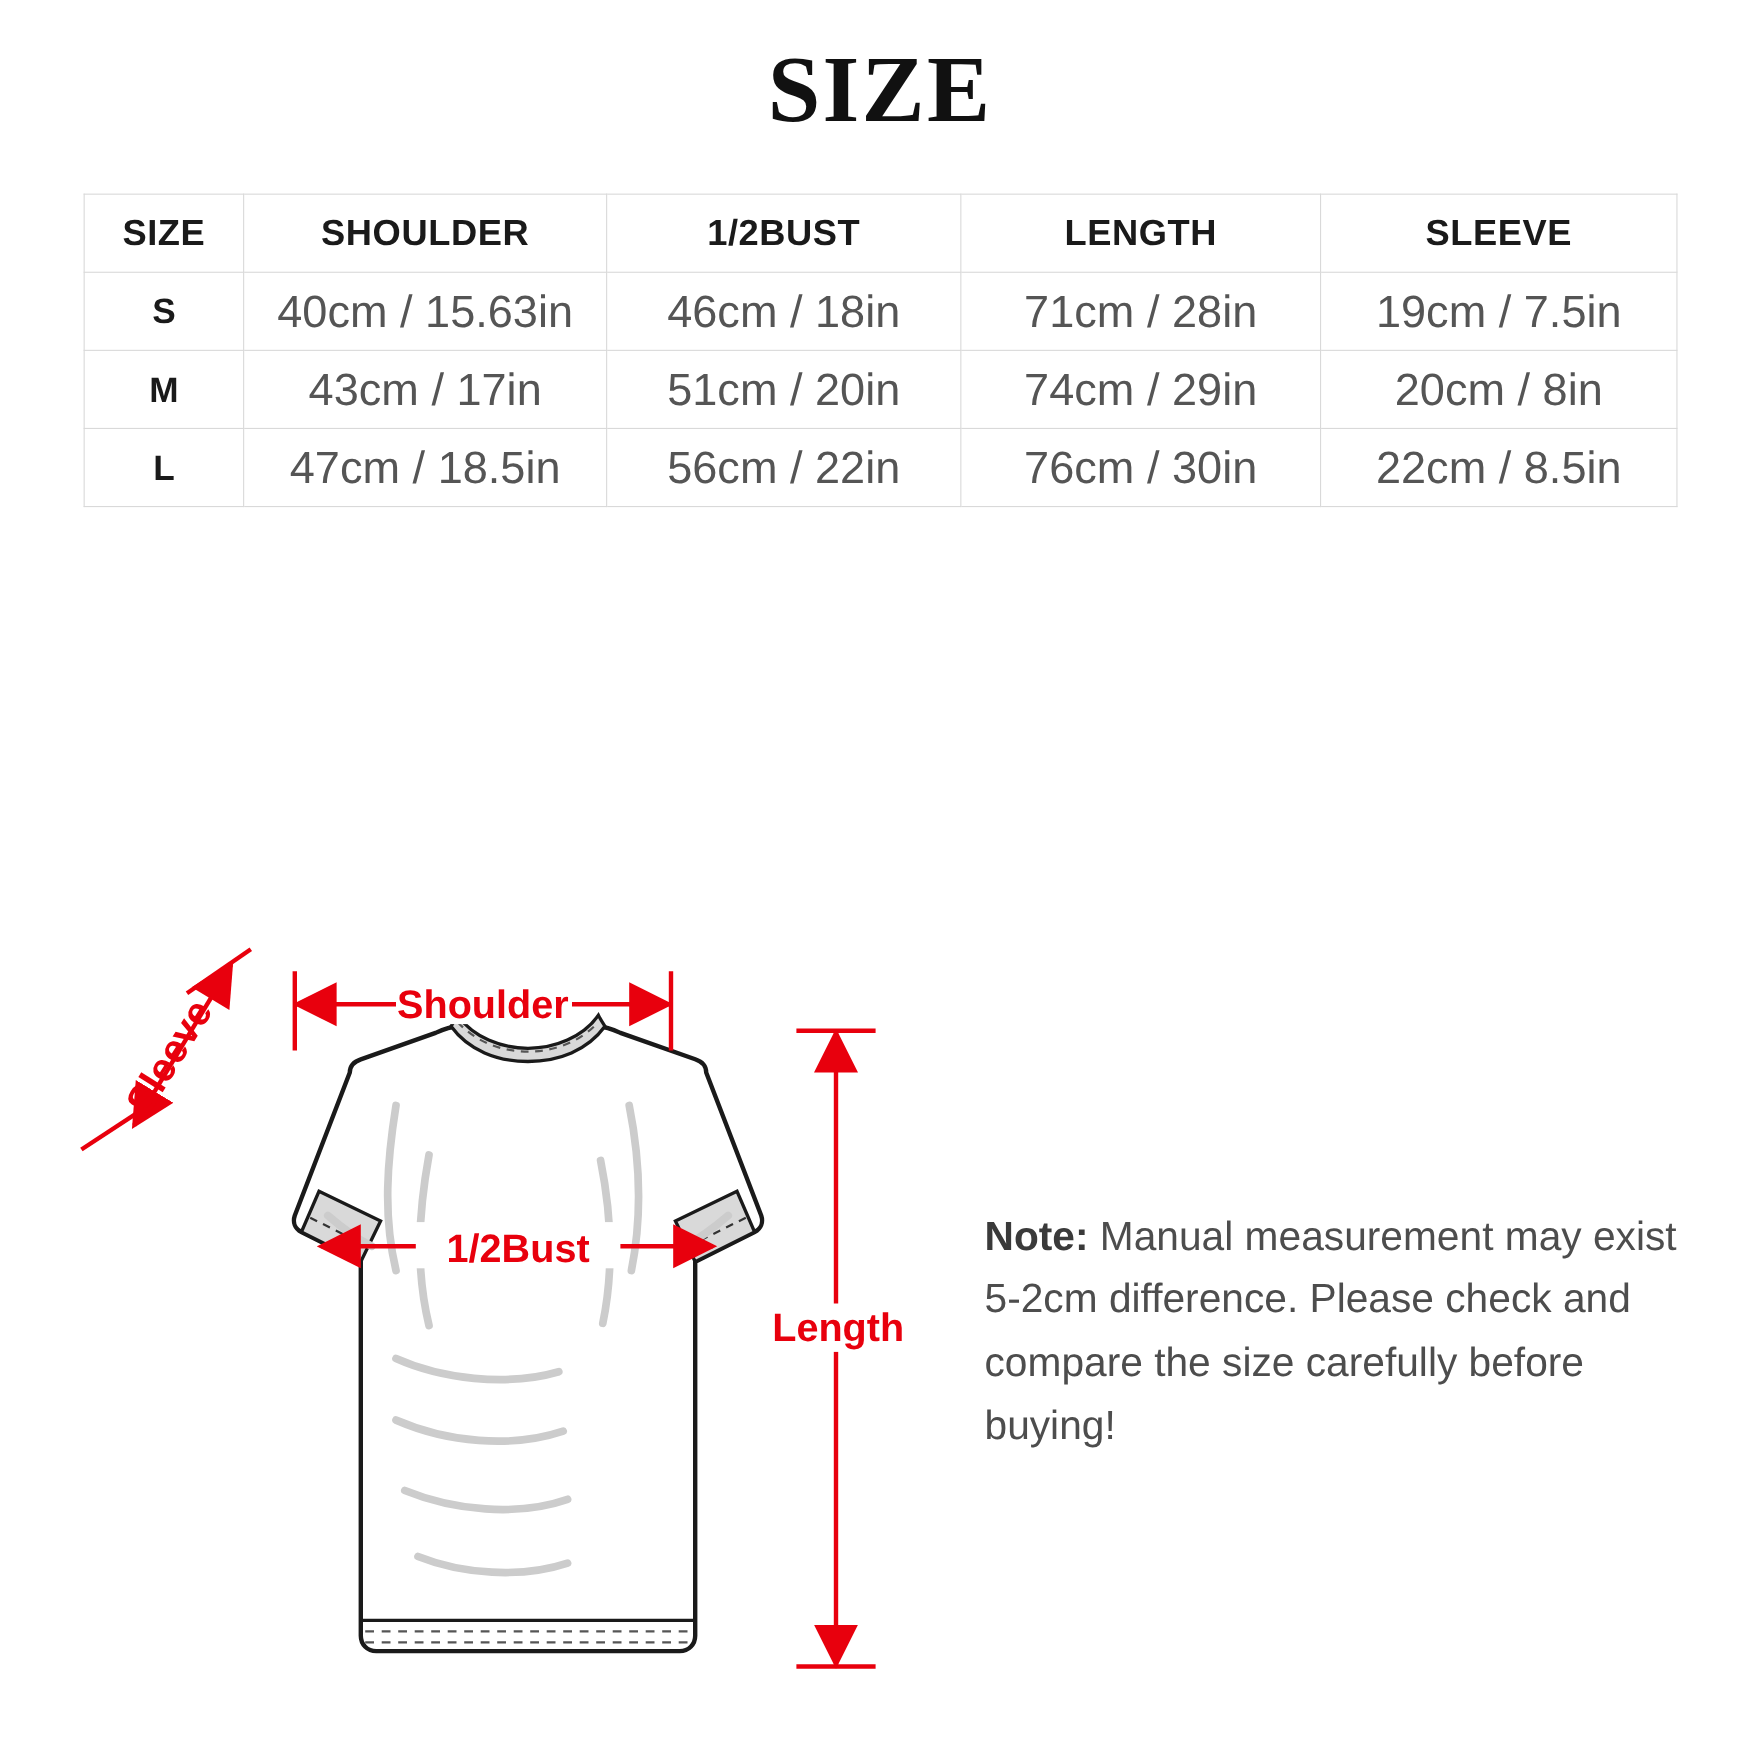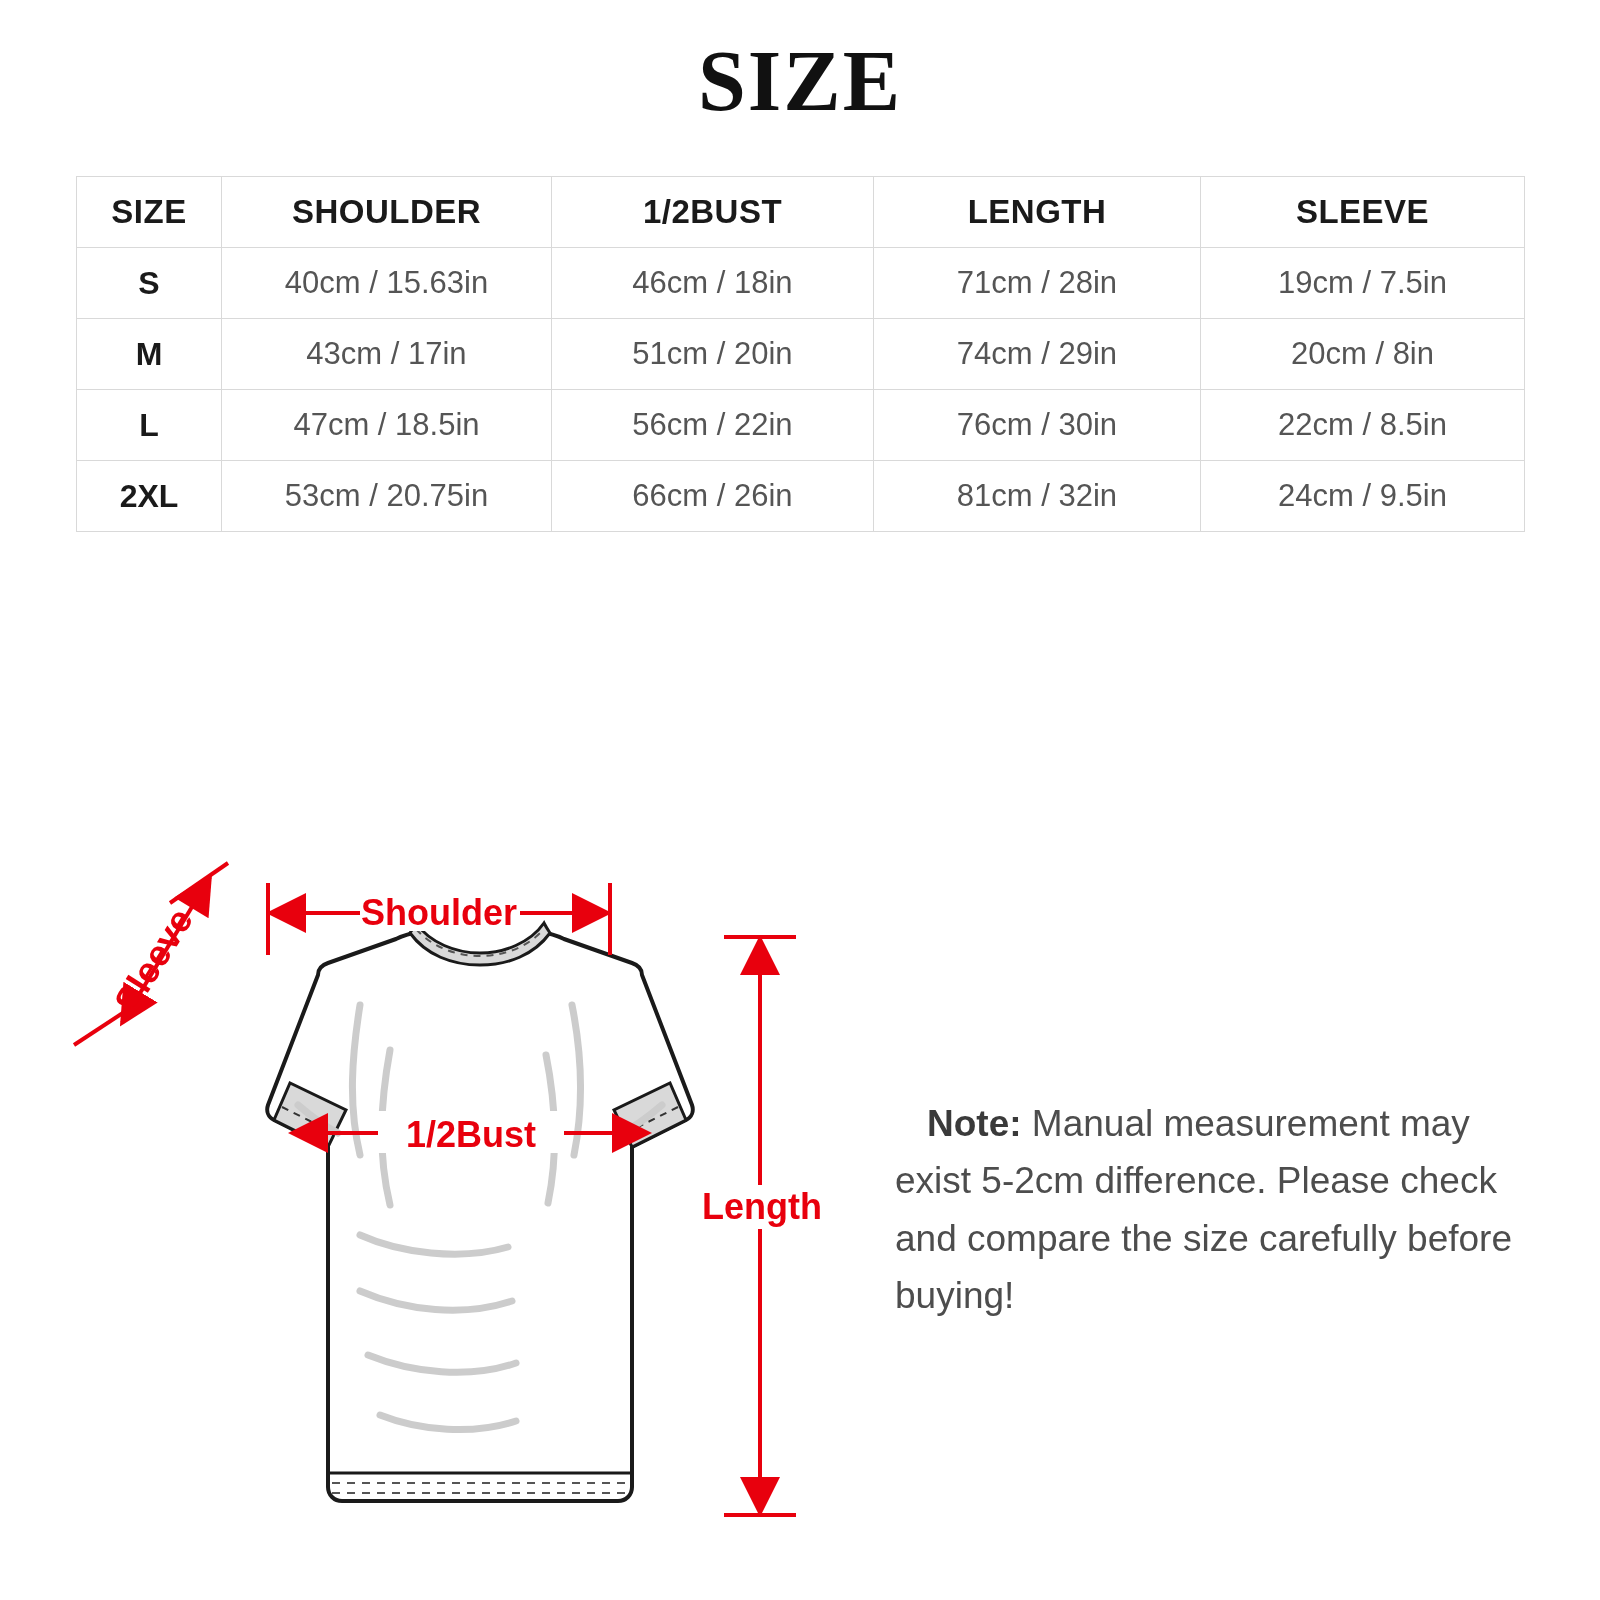--- a/index.html
+++ b/index.html
@@ -52,21 +52,21 @@
     font-weight: 700;
     color: #1a1a1a;
     letter-spacing: 0.5px;
   }
   .size-table td.size-cell {
     font-size: 32px;
     font-weight: 700;
     color: #1a1a1a;
   }
   .size-table td.val-cell {
-    font-size: 31px;
+    font-size: 41px;
     font-weight: 400;
     color: #555555;
   }
   .col-size   { width: 145px; }
   .col-shoulder { width: 330px; }
   .col-bust   { width: 322px; }
   .col-length { width: 327px; }
   .col-sleeve { width: 324px; }
 
   
@@ -85,21 +85,20 @@
     left: 895px;
     top: 1095px;
     width: 650px;
     font-size: 37px;
     line-height: 1.55;
     color: #4d4d4d;
   }
   .note b {
     color: #3a3a3a;
     font-weight: 700;
-    margin-left: 32px;
   }
 </style>
 </head>
 <body>
 
 <div class="title">SIZE</div>
 
 <table class="size-table">
   <colgroup>
     <col class="col-size">
@@ -131,27 +130,20 @@
       <td class="val-cell">51cm / 20in</td>
       <td class="val-cell">74cm / 29in</td>
       <td class="val-cell">20cm / 8in</td>
     </tr>
     <tr>
       <td class="size-cell">L</td>
       <td class="val-cell">47cm / 18.5in</td>
       <td class="val-cell">56cm / 22in</td>
       <td class="val-cell">76cm / 30in</td>
       <td class="val-cell">22cm / 8.5in</td>
-    </tr>
-    <tr>
-      <td class="size-cell">2XL</td>
-      <td class="val-cell">53cm / 20.75in</td>
-      <td class="val-cell">66cm / 26in</td>
-      <td class="val-cell">81cm / 32in</td>
-      <td class="val-cell">24cm / 9.5in</td>
     </tr>
   </tbody>
 </table>
 
 <div class="diagram">
   <svg width="820" height="700" viewBox="0 0 820 700" xmlns="http://www.w3.org/2000/svg">
     <defs>
       <marker id="arrR" markerWidth="12" markerHeight="12" refX="9" refY="5" orient="auto">
         <path d="M0,0 L10,5 L0,10 z" fill="#e8000d"></path>
       </marker>

